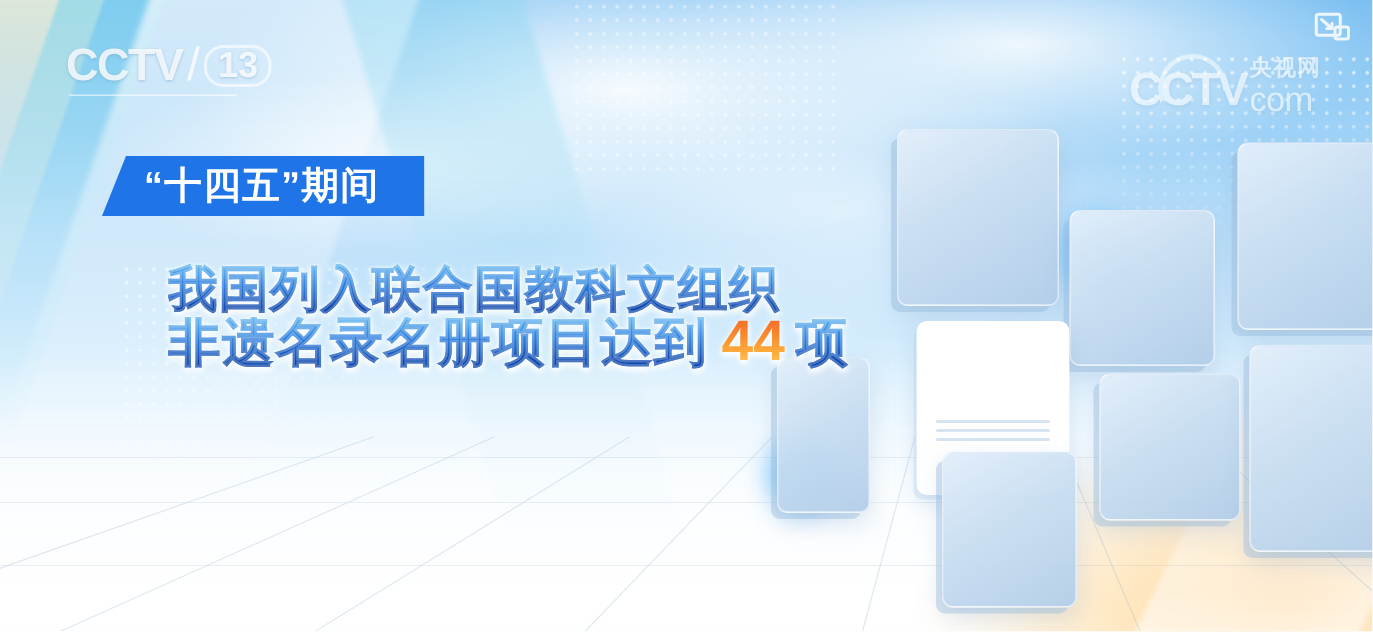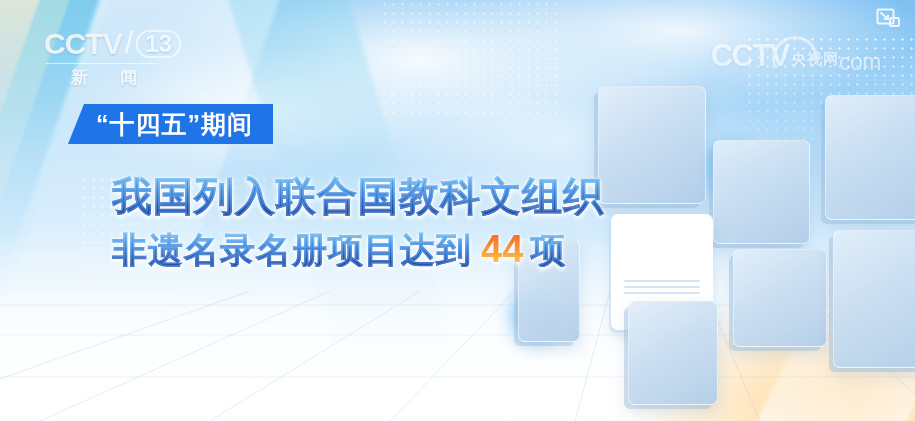--- a/index.html
+++ b/index.html
@@ -107,21 +107,21 @@
     color:rgba(255,255,255,.85); font-weight:bold; padding-left:14px;
     text-shadow:0 1px 2px rgba(120,165,200,.5);
   }
 
   
   .wm{ position:absolute; right:34px; top:38px; display:flex; align-items:flex-end; gap:2px; opacity:.60; }
   .wm-cctv{
     font-size:31px; font-weight:bold; letter-spacing:-1.5px; color:#ffffff;
     text-shadow:0 1px 3px rgba(130,175,210,.45);
   }
-  .wm-right{ display:flex; flex-direction:row; align-items:flex-start; line-height:1; }
+  .wm-right{ display:flex; flex-direction:column; align-items:flex-start; line-height:1; }
   .wm-cn{ font-size:15px; font-weight:bold; color:#ffffff; letter-spacing:1px; margin-bottom:2px;
           text-shadow:0 1px 3px rgba(130,175,210,.45); }
   .wm-com{ font-size:23px; color:#ffffff; letter-spacing:-.5px;
           text-shadow:0 1px 3px rgba(130,175,210,.45);text-align:center; }
   .wm-arc{
     position:absolute; right:64px; top:-2px; width:46px; height:30px;
     border:3px solid rgba(255,255,255,.85); border-bottom-color:transparent;
     border-radius:24px 24px 0 0; transform:rotate(-8deg);
   }
 
@@ -144,35 +144,35 @@
   }
   .card-lines{ position:absolute; left:12%; right:12%; bottom:27%; }
   .card-lines span{ display:block; height:2px; background:#d6e4f2; margin-bottom:4px; border-radius:1px; }
 
   .glow{ position:absolute; border-radius:50%; pointer-events:none; filter:blur(9px); }
 
   
   .banner{
     position:absolute; left:68px; top:104px; height:40px;
     background:#1f74e8;
-    padding:0 20px 0 28px;
+    padding:0 30px 0 28px;
     display:flex; align-items:center;
     clip-path:polygon(16px 0, 100% 0, 100% 100%, 0 100%);
     box-shadow:0 3px 9px rgba(40,100,180,.30);
     justify-content:center;
   }
   .banner-text{
     font-size:25px; font-weight:bold; color:#ffffff; letter-spacing:1px;
     white-space:nowrap; line-height:1;
   }
 
   
   .headline{ position:absolute; left:112px; top:176px; }
   .h-line{ white-space:nowrap; line-height:1; display:flex; align-items:baseline; }
-  .h1{ font-size:40px; margin-bottom:14px; }
+  .h1{ font-size:33px; }
   .h2{ font-size:35px; margin-bottom:20px; }
   .h3{ font-size:47px; }
 
   .txt-blue{
     font-weight:bold; letter-spacing:1px;
     background:linear-gradient(to bottom, #63b7f0 0%, #2f82df 38%, #0d47ad 85%);
     -webkit-background-clip:text; background-clip:text;
     -webkit-text-fill-color:transparent; color:transparent;
     -webkit-text-stroke:0.5px rgba(255,255,255,.25);
     filter:drop-shadow(0 2px 2px rgba(255,255,255,.85)) drop-shadow(0 0 1px rgba(255,255,255,.9));
@@ -241,21 +241,20 @@
   <div class="card card-blue" style="left:833px;top:230px;width:100px;height:138px;"></div>
   <div class="card card-blue" style="left:628px;top:301px;width:90px;height:104px;"></div>
 
   <div class="bug">
     <div class="bug-row">
       <span class="bug-cctv">CCTV</span>
       <span class="bug-slash">/</span>
       <span class="bug-13">13</span>
     </div>
     <div class="bug-rule"></div>
-    <div class="bug-news">新 闻</div>
   </div>
 
   <div class="wm">
     <span class="wm-cctv">CCTV</span>
     <div class="wm-right">
       <span class="wm-cn">央视网</span>
       <span class="wm-com">com</span>
     </div>
     <div class="wm-arc"></div>
   </div>

